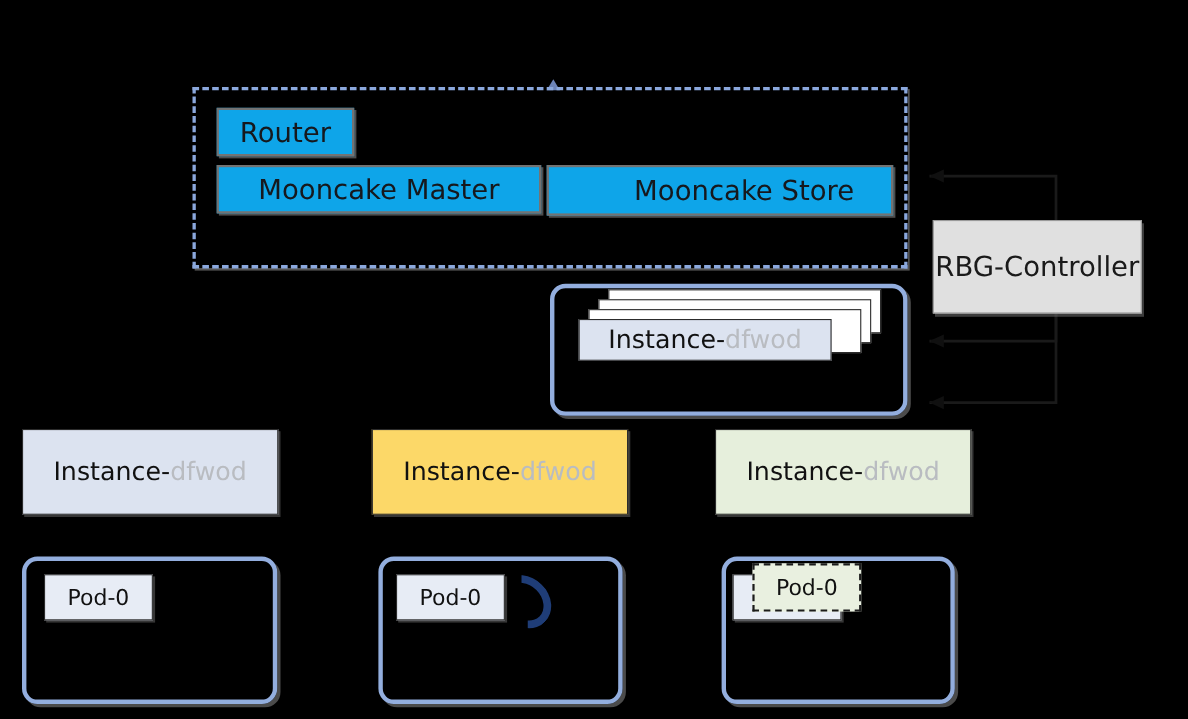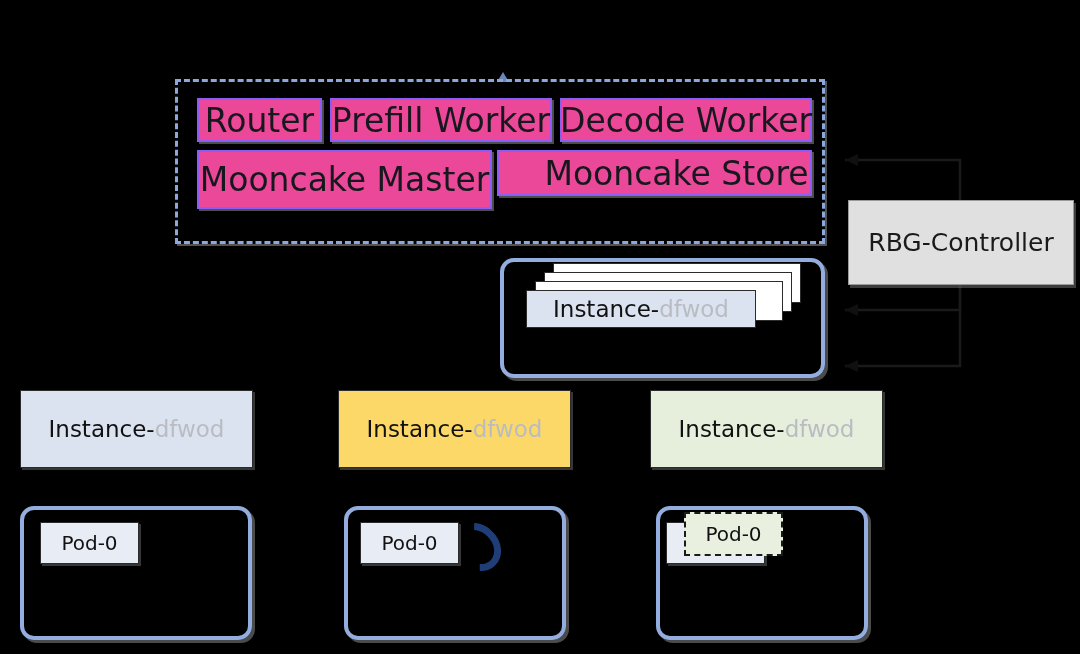--- a/index.html
+++ b/index.html
@@ -43,24 +43,24 @@
   
   .group-round {
     border: 4px solid #93aede;
     border-radius: 14px;
     background: transparent;
     box-shadow: 3px 3px 0 rgba(150,150,150,0.5);
   }
 
   
   .chip {
-    background: #ec4899;
-    border: 2px solid #8b5cf6;
+    background: #0ea5e9;
+    border: 2px solid #737373;
     box-shadow: 2px 2px 0 rgba(140,140,140,0.55);
-    font-size: 33px;
+    font-size: 25px;
     color: #16181d;
   }
 
   
   .tile {
     border: 1.5px solid #2b2b2b;
     font-size: 23px;
     box-shadow: 2px 2px 0 rgba(120,120,120,0.45);
   }
   .tile-blue  { background: #dce3f0; }
@@ -140,29 +140,27 @@
     <path d="M 960 285 L 960 366 L 845 366" stroke="#1a1a1a" stroke-width="2.5" fill="none"></path>
     <polygon points="845,366 858,360 858,372" fill="#101010"></polygon>
 
     <polygon points="503,72 497,82 509,82" fill="#6d84b8"></polygon>
   </svg>
 
   <div class="node group-dashed" style="left:175px; top:79px; width:650px; height:165px;"></div>
 
   <div class="node chip" style="left:197px; top:98px; width:125px; height:44px;">Router</div>
 
-  <div class="node chip" style="left:330px; top:98px; width:222px; height:44px;">Prefill Worker</div>
 
-  <div class="node chip" style="left:560px; top:98px; width:252px; height:44px;">Decode Worker</div>
 
-  <div class="node chip" style="left:197px; top:150px; width:295px; height:59px;">Mooncake Master</div>
+  <div class="node chip" style="left:197px; top:150px; width:295px; height:44px;">Mooncake Master</div>
 
   <div class="node chip" style="left:497px; top:150px; width:315px; height:46px;padding-left:44px;">Mooncake Store</div>
 
-  <div class="node controller" style="left:848px; top:200px; width:226px; height:85px;">RBG-Controller</div>
+  <div class="node controller" style="left:848px; top:200px; width:190px; height:85px;">RBG-Controller</div>
 
   <div class="node group-round" style="left:500px; top:258px; width:325px; height:120px;"></div>
 
   <div class="stack-sheet" style="left:553px; top:263px; width:248px; height:40px;"></div>
   <div class="stack-sheet" style="left:544px; top:272px; width:248px; height:40px;"></div>
   <div class="stack-sheet" style="left:535px; top:281px; width:248px; height:40px;"></div>
 
   <div class="instance-card" style="left:526px; top:290px; width:230px; height:38px;">
     <span>Instance-</span>
       <span class="sfx">dfwod</span>

